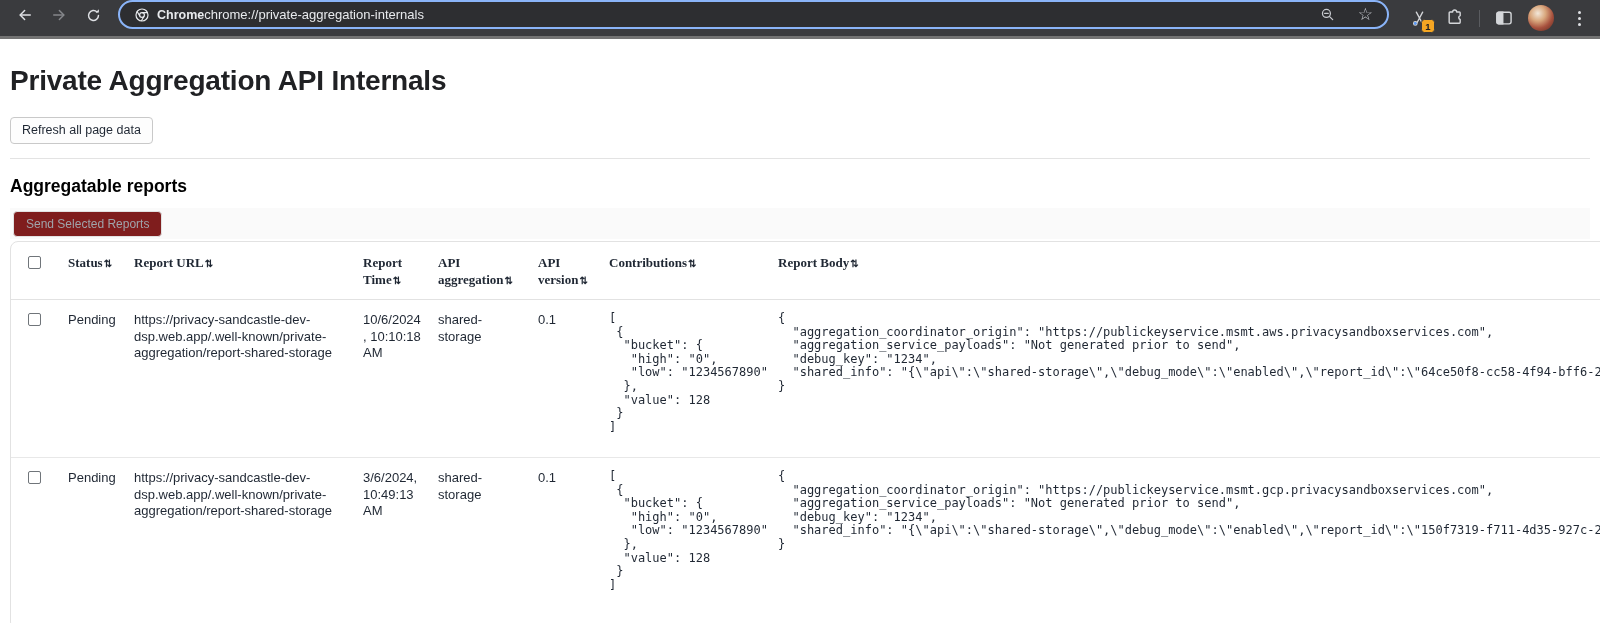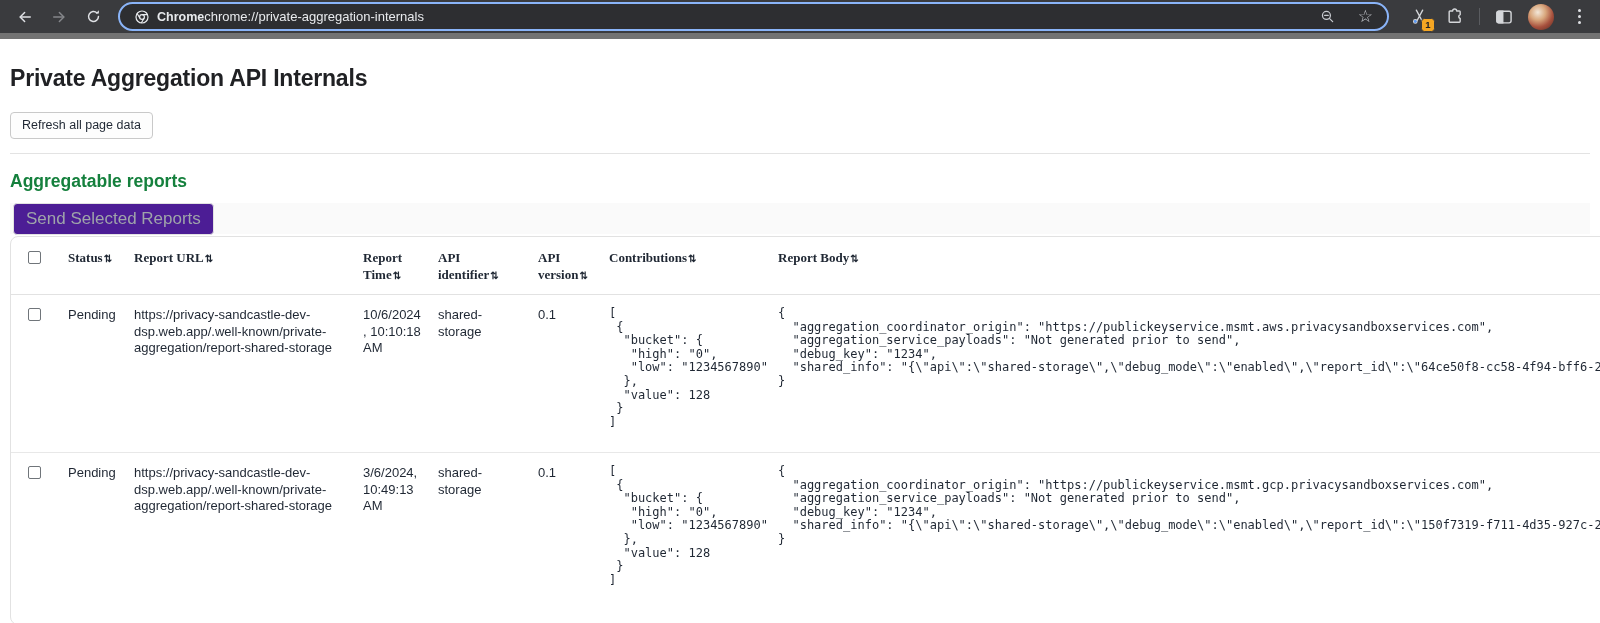--- a/index.html
+++ b/index.html
@@ -1,21 +1,21 @@
 <!DOCTYPE html>
 <html><head>
 <meta charset="utf-8">
 <style>
   * { margin:0; padding:0; box-sizing:border-box; }
   html,body { width:1600px; height:623px; overflow:hidden; background:#fff;
               font-family:"Liberation Sans", sans-serif; color:#1f2733; }
 
   
-  .toolbar { height:39px; background:#3a3b3e; border-bottom:6px solid #737373;
-             display:flex; align-items:center; padding:0 10px; gap:4px; }
+  .toolbar { height:39px; background:#3a3b3e; border-bottom:3px solid #737373;
+             display:flex; padding:0 10px; gap:4px; }
   .tb-btn { width:30px; height:30px; border-radius:50%; display:flex; align-items:center;
             justify-content:center; flex:0 0 auto; }
   .tb-btn svg { display:block; }
   .omnibox { flex:1; height:29px; margin:0 8px 0 6px; background:#2d2e31;
              border:2px solid #8ab4f8; border-radius:15px; display:flex;
              align-items:center; padding:0 14px; min-width:0; }
   .chip { display:flex; align-items:center; gap:7px; }
   .chip-label { color:#e8eaed; font-size:12.5px; font-weight:700; }
   .url-text { color:#e8eaed; font-size:13px; white-space:nowrap;
               overflow:hidden; flex:1; }
@@ -29,31 +29,31 @@
            padding:0 3px; border:1px solid #3a3b3e; }
   .vsep { width:1px; height:17px; background:#5a5c60; }
   .avatar { width:26px; height:26px; border-radius:50%;
             background:radial-gradient(circle at 38% 32%, #f2e7d9 0%, #d9a87e 32%, #a7503d 62%, #53281f 100%); }
   .kebab { display:flex; flex-direction:column; gap:3px; align-items:center;
            width:22px; height:22px; justify-content:center; }
   .kebab i { width:3px; height:3px; border-radius:50%; background:#dfe1e5; }
   .star-glyph { color:#c7cacf; font-size:17px; line-height:1; }
 
   
-  .page-title { font-size:23px; font-weight:700; color:#202124; margin:26px 0 0 10px;
+  .page-title { font-size:28px; font-weight:700; color:#202124; margin:26px 0 0 10px;
                 letter-spacing:-.2px; }
   .btn-row { display:flex; gap:41px; margin:20px 0 0 10px; }
   .btn { font-family:"Liberation Sans",sans-serif; font-size:12.5px; color:#1f2733;
          background:#fdfdfd; border:1px solid #c9c9c9; border-radius:4px;
          padding:5px 11px; line-height:1.2; }
   .divider { height:1px; background:#e3e3e3; margin:14px 0 0 10px; width:1580px; }
-  .section-title { font-size:17.5px; font-weight:700; color:#15803d; margin:17px 0 0 10px; }
+  .section-title { font-size:17.5px; font-weight:700; color:#000000; margin:17px 0 0 10px; }
   .table-toolbar { margin:11px 0 0 10px; width:1580px; height:31px; background:#fafafa;
                    display:flex; align-items:center; padding-left:3px; }
-  .btn-disabled { font-size:17px; color:#9fa4aa; background:#4c1d95;
+  .btn-disabled { font-size:12px; color:#9fa4aa; background:#7f1d1d;
                   border:1px solid #e2e2e2; border-radius:4px; padding:5px 12px; }
 
   
   .reports-table { margin:2px 0 0 10px; border-collapse:separate; border-spacing:0;
                    table-layout:fixed; width:1967px; border:1px solid #e2e2e2;
                    border-radius:8px; }
   .reports-table th, .reports-table td { vertical-align:top; text-align:left;
                    font-size:13px; line-height:16.5px; padding:12px 16px 0 0;
                    word-wrap:break-word; overflow-wrap:break-word; }
   .reports-table th { font-weight:700; padding-top:13px; height:58px;
@@ -163,21 +163,21 @@
       <col style="width:1200px">
   </colgroup>
   <thead>
     <tr>
       <th class="col-check">
           <div class="checkbox"></div>
         </th>
       <th><span>Status</span><span class="sort">⇅</span></th>
       <th><span>Report URL</span><span class="sort">⇅</span></th>
       <th><span>Report Time</span><span class="sort">⇅</span></th>
-      <th><span>API identifier</span><span class="sort">⇅</span></th>
+      <th><span>API aggregation</span><span class="sort">⇅</span></th>
       <th><span>API version</span><span class="sort">⇅</span></th>
       <th><span>Contributions</span><span class="sort">⇅</span></th>
       <th><span>Report Body</span><span class="sort">⇅</span></th>
     </tr>
   </thead>
   <tbody>
     <tr class="row-a">
       <td class="col-check">
           <div class="checkbox"></div>
         </td>

